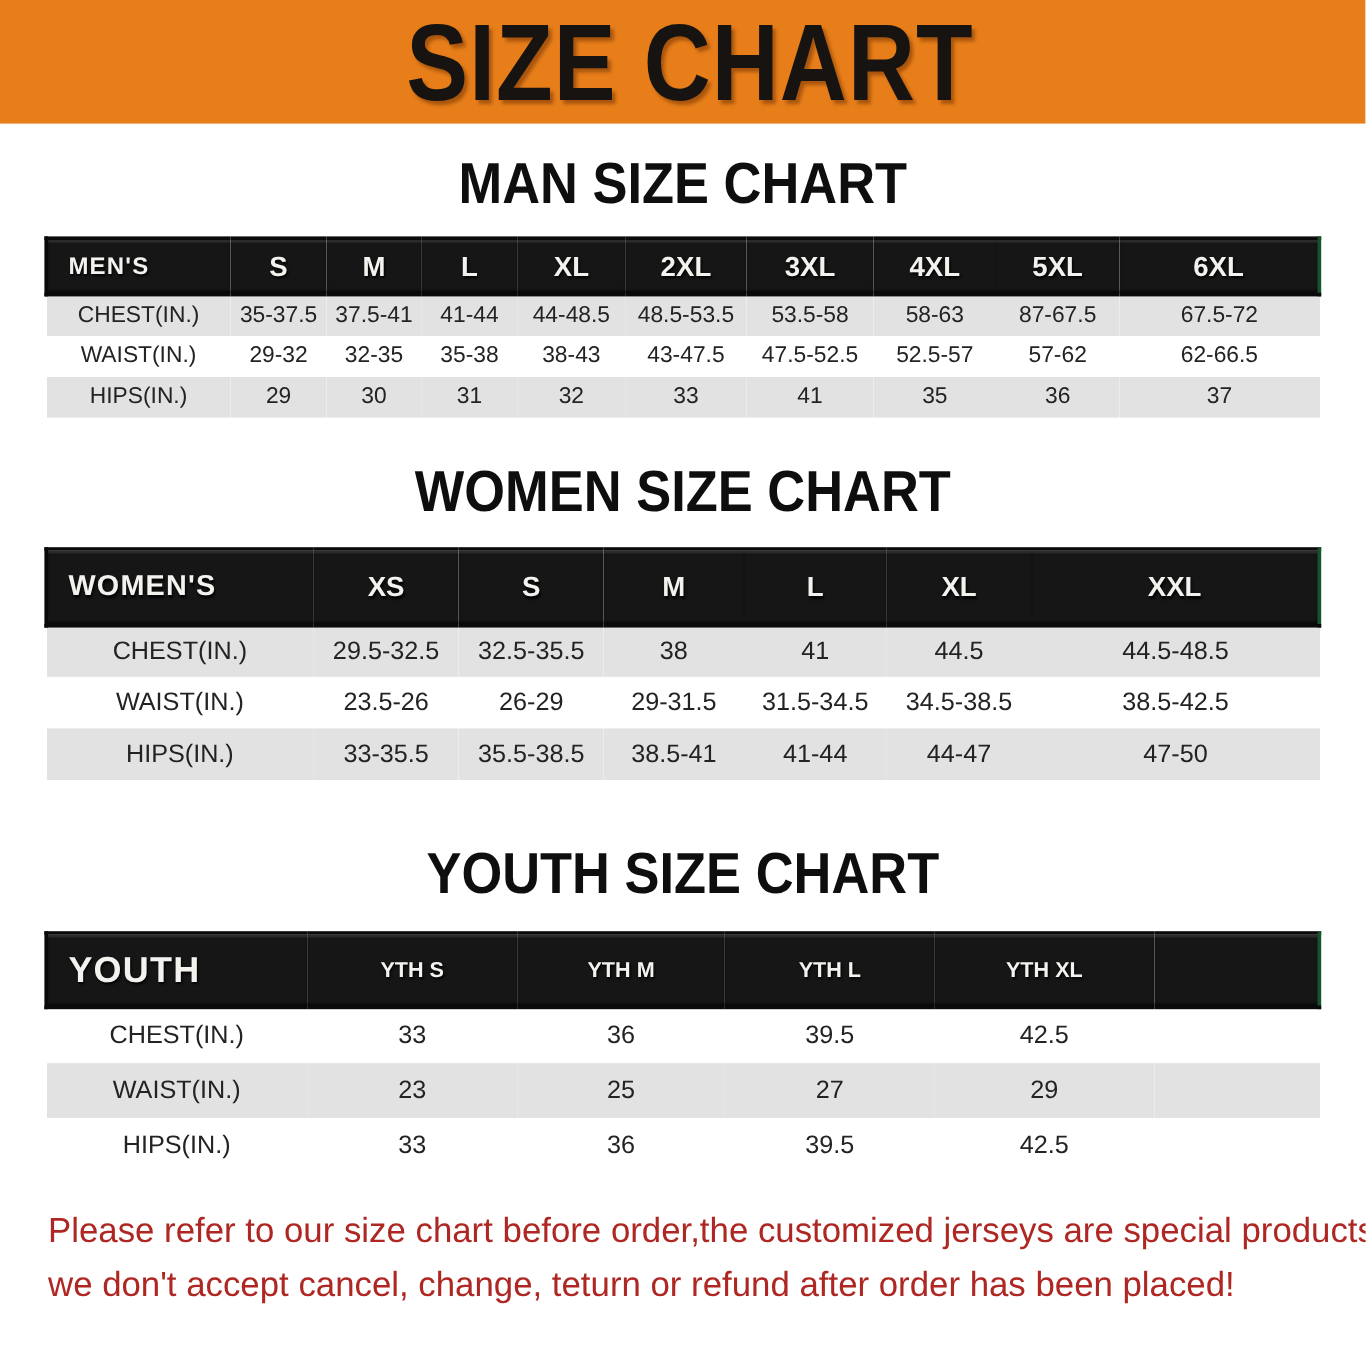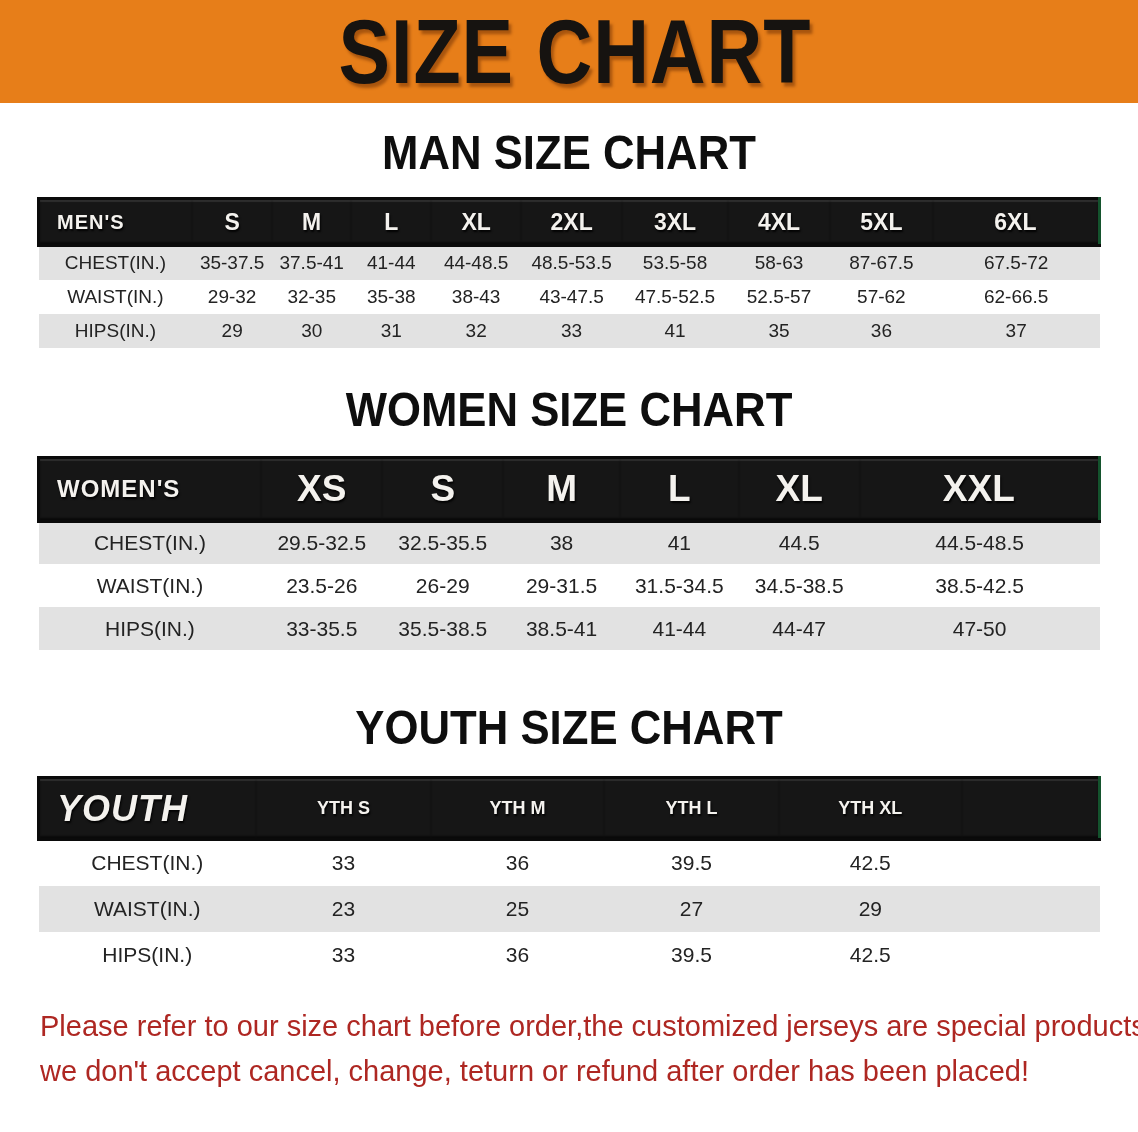--- a/index.html
+++ b/index.html
@@ -83,27 +83,27 @@
   tr.stripe  td { background: var(--row-stripe-gray, #E2E2E2); }
   tr.plain   td { background: #ffffff; }
   td.row-label { font-size: 0.95em; }
 
   
   .men-table thead th { height: 47px; font-size: 23px; }
   .men-table thead th.group-label { font-size: 20px; }
   .men-table td { height: 34px; font-size: 19px; }
 
   
-  .women-table thead th { height: 64px; font-size: 37px; }
+  .women-table thead th { height: 64px; font-size: 23px; }
   .women-table thead th.group-label { font-size: 24px; }
   .women-table td { height: 43px; font-size: 21px; }
 
   
   .youth-table thead th { height: 62px; font-size: 18px; }
-  .youth-table thead th.group-label { font-size: 36px; font-style: italic; }
+  .youth-table thead th.group-label { font-size: 30px; }
   .youth-table td { height: 46px; font-size: 21px; }
 
   
   .note {
     margin: 26px 40px 0 40px;
     color: var(--note-red, #AE2722);
     font-size: 29px;
     line-height: 1.58;
     font-weight: 400;
   }

